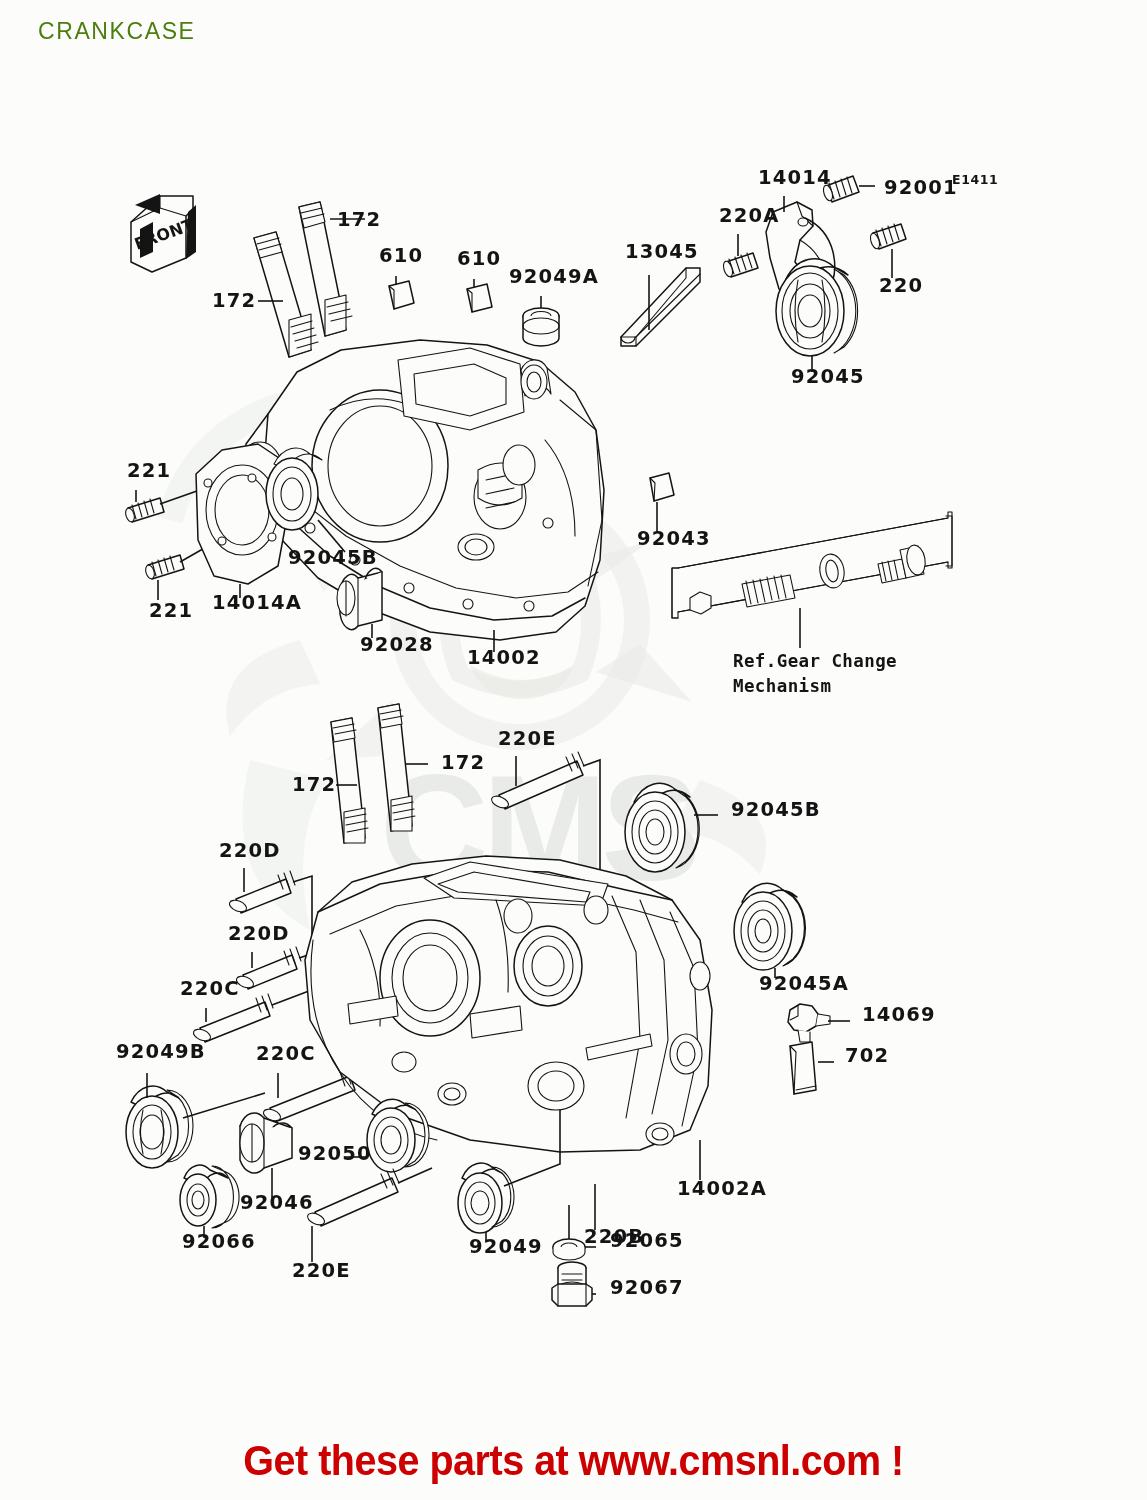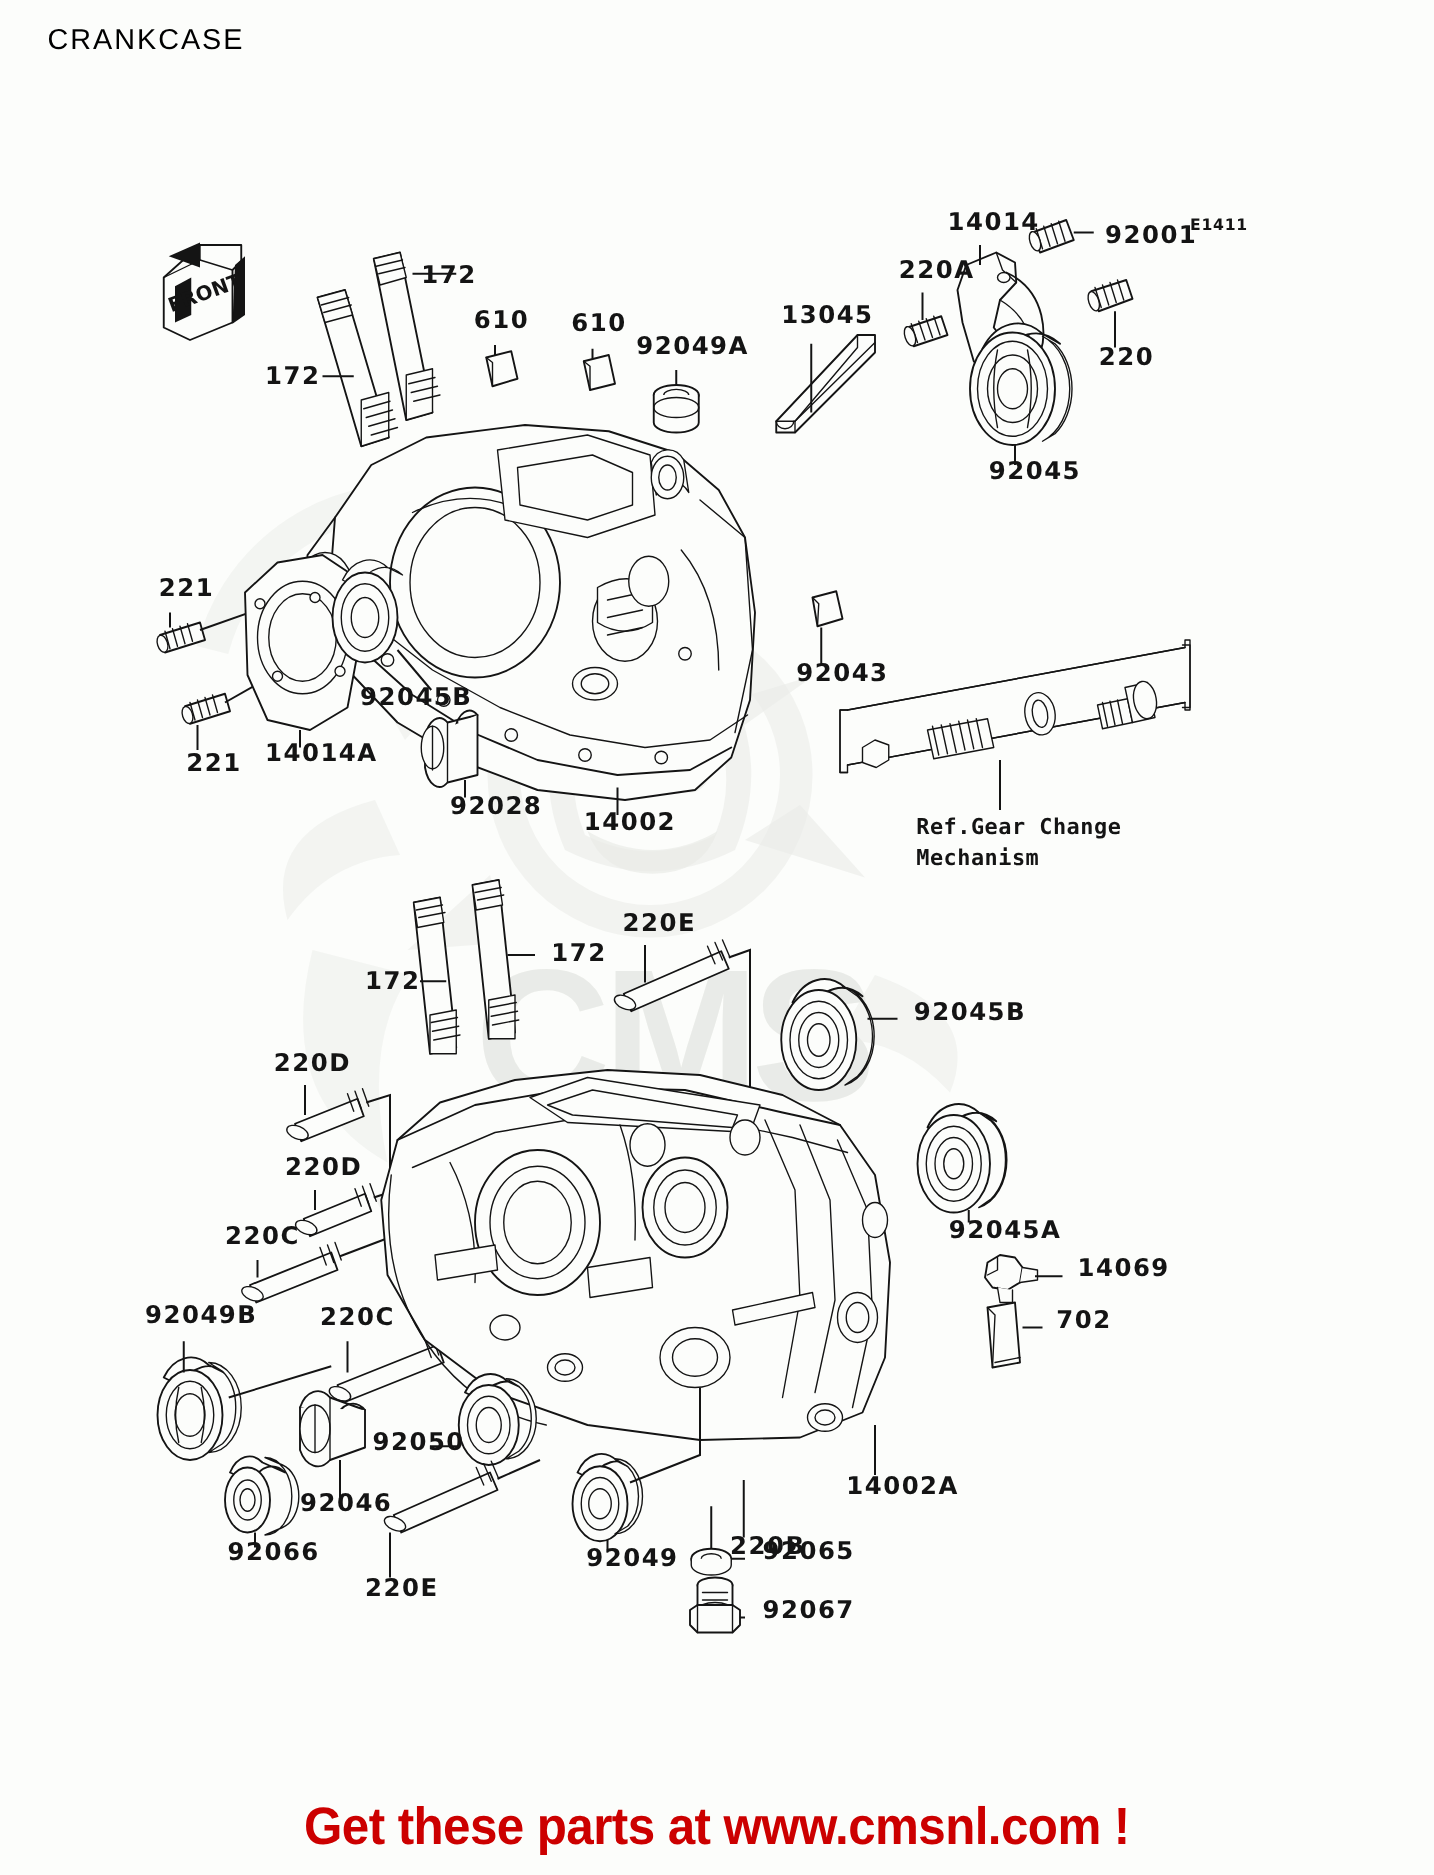--- a/index.html
+++ b/index.html
@@ -15,21 +15,21 @@
     background: #fcfdfb;
     overflow: hidden;
     font-family: "Liberation Sans", sans-serif;
   }
   #page-title {
     position: absolute;
     left: 38px;
     top: 18px;
     font-size: 23px;
     letter-spacing: 1.6px;
-    color: #000000;
+    color: #4d7c0f;
     font-weight: 400;
     white-space: nowrap;
   }
   #diagram-svg {
     position: absolute;
     left: 0;
     top: 0;
     width: 1147px;
     height: 1500px;
   }

